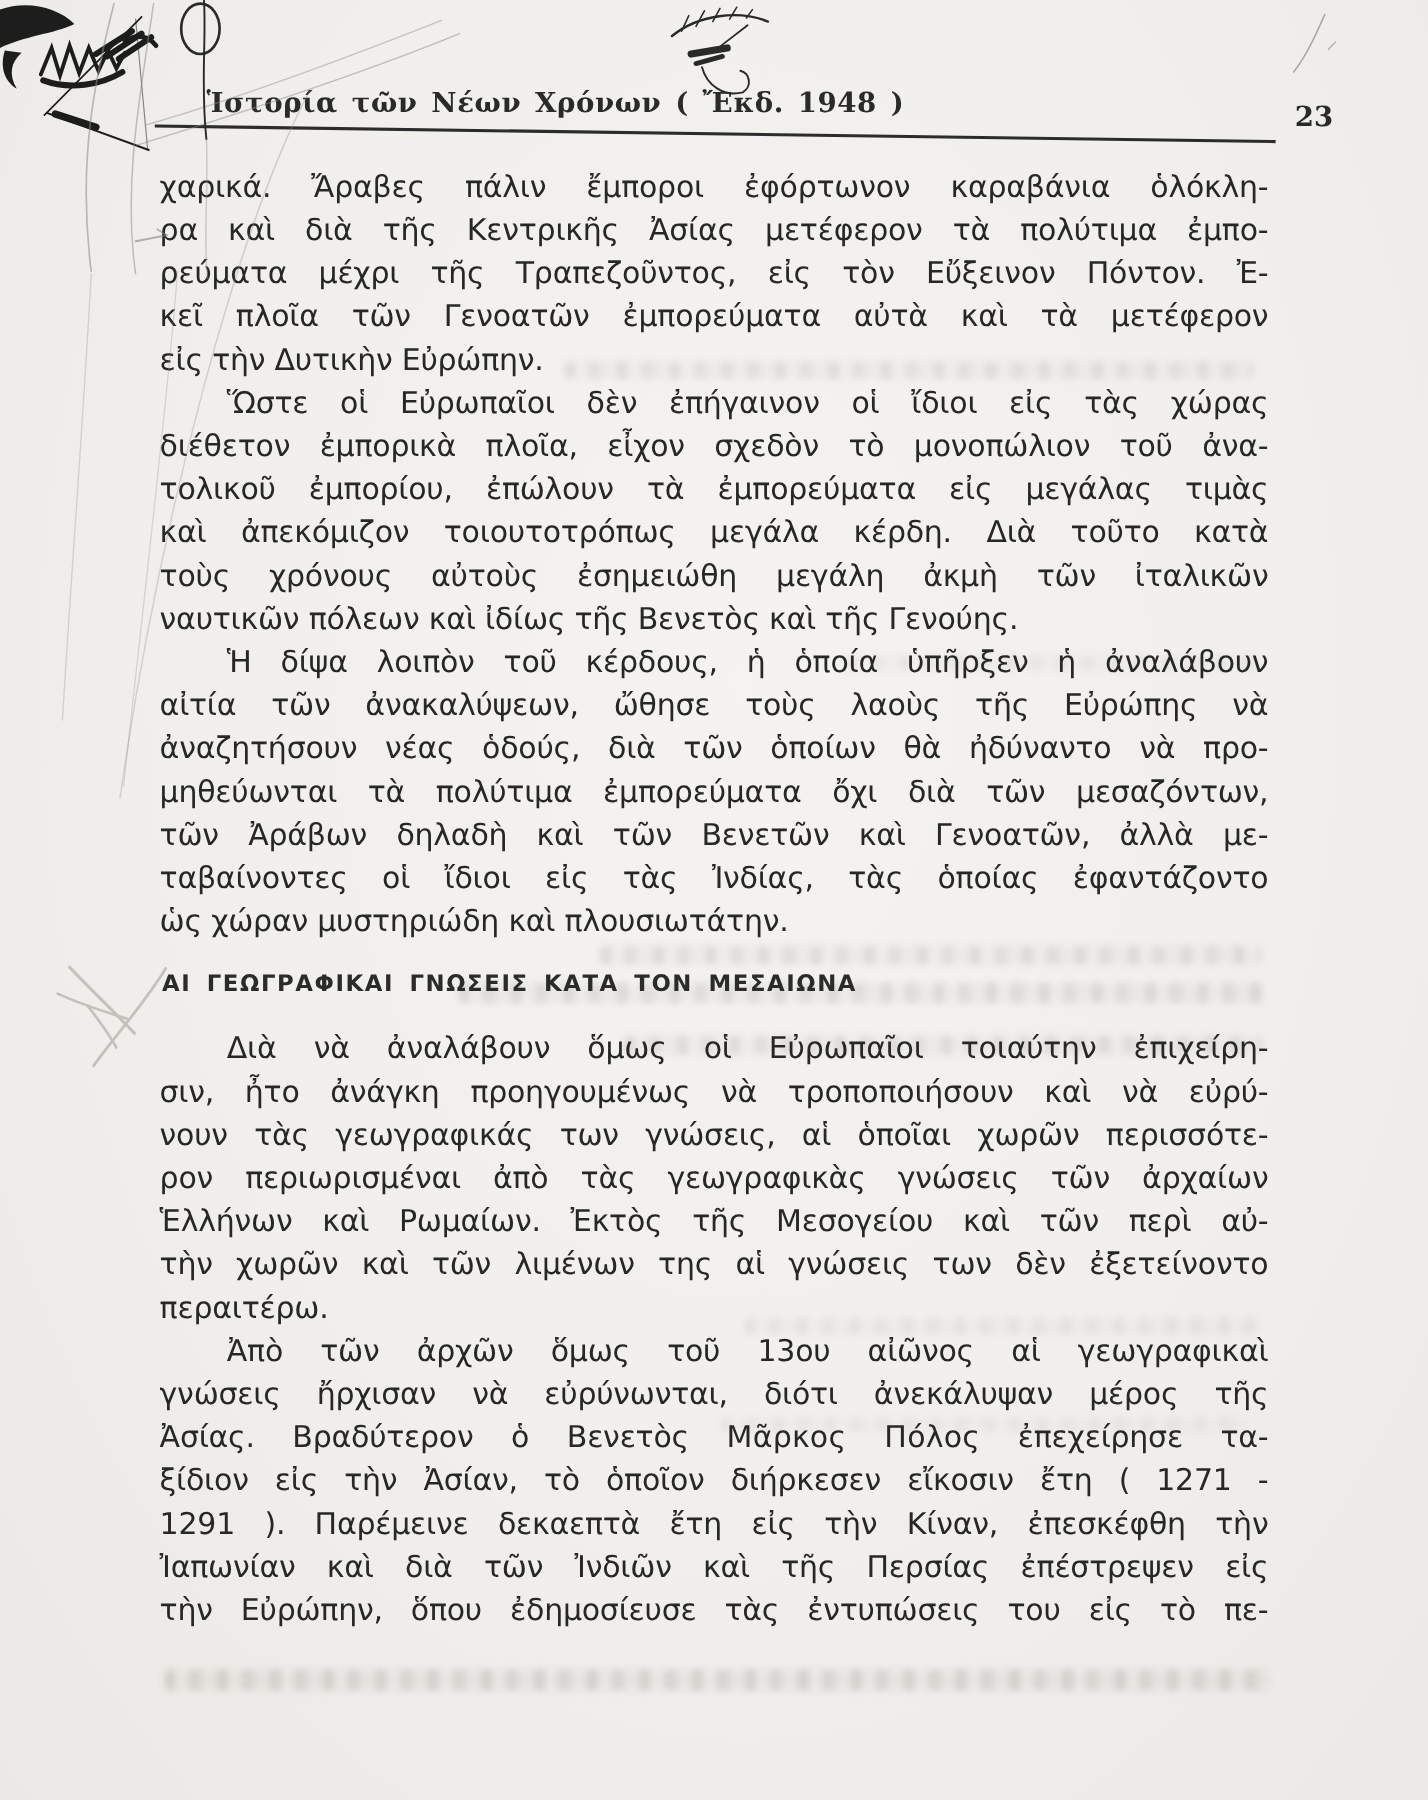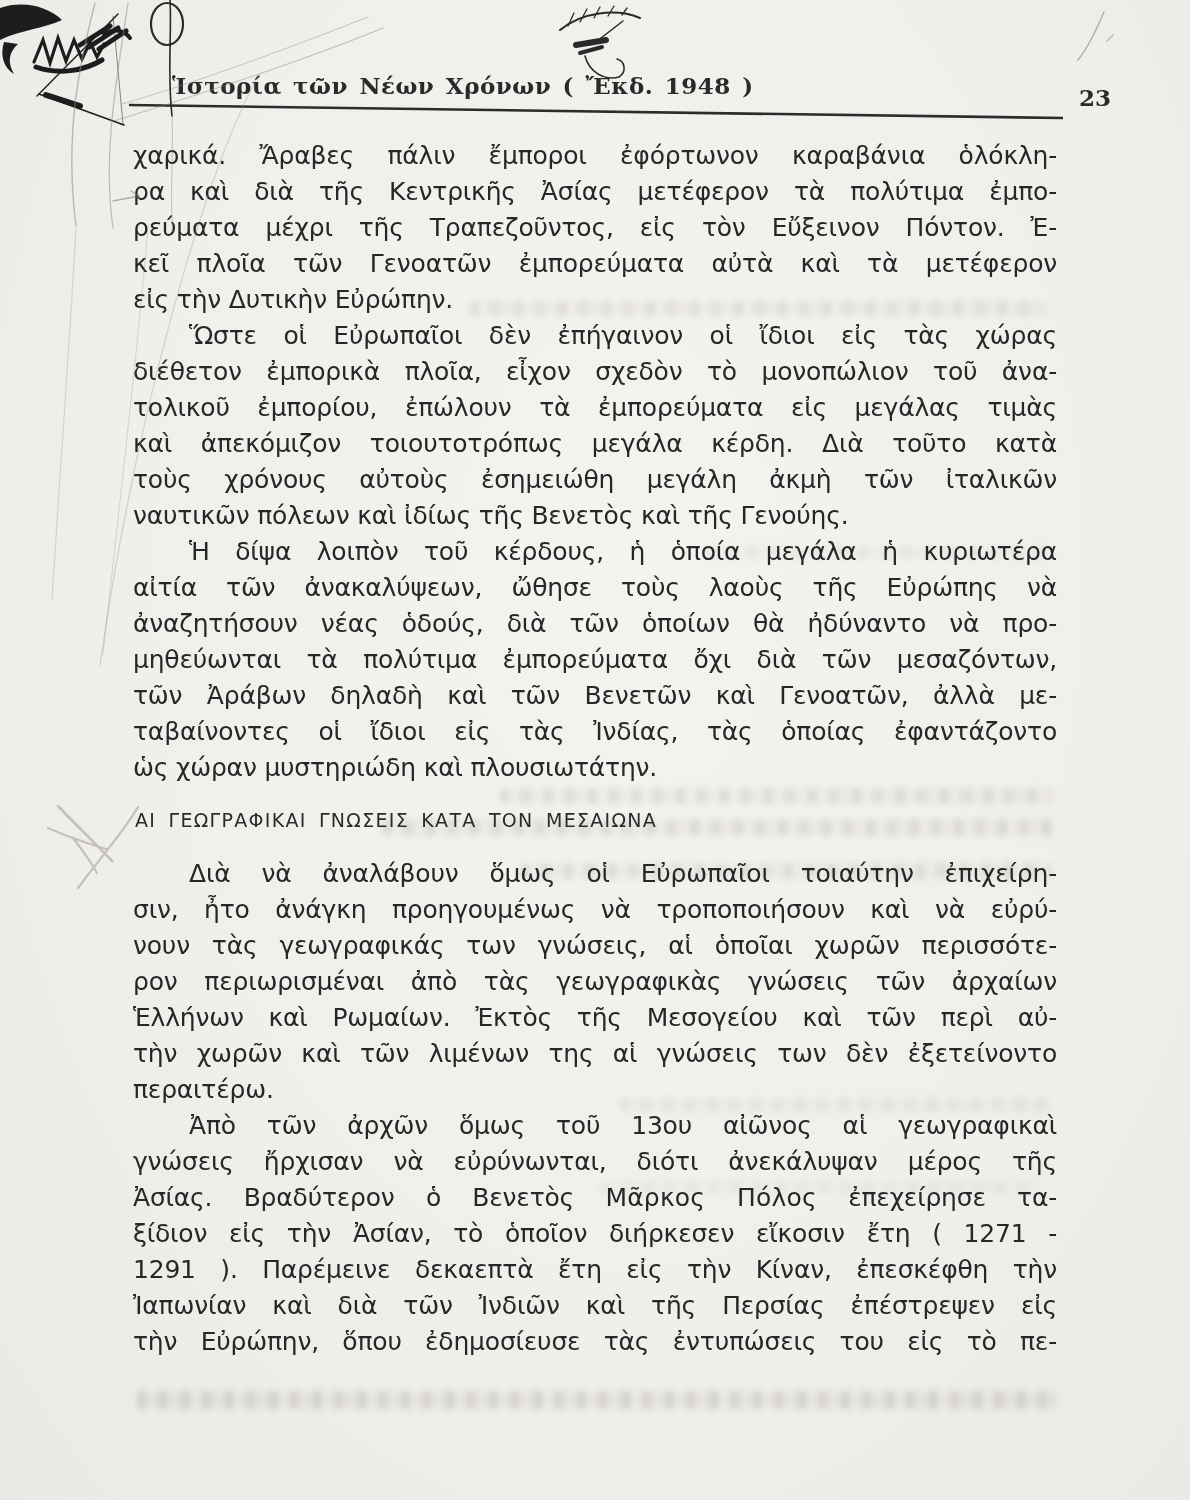--- a/index.html
+++ b/index.html
@@ -31,20 +31,21 @@
   .line{
     text-align:justify;text-align-last:justify;
     white-space:normal;
   }
   .line.last{text-align-last:left;}
   .line.ind{padding-left:56px;}
   .sec-heading{
     font-size:19px;letter-spacing:1.3px;word-spacing:5px;color:#2b2b2b;
     margin:21px 0 23px 2px;line-height:26px;
     font-family:"DejaVu Sans", sans-serif;
+    font-weight:bold;
   }
   b{font-weight:normal;letter-spacing:.2px;}
   
   .bleed{
     position:absolute;border-radius:5px;
     background:repeating-linear-gradient(90deg,
       rgba(128,125,118,.32) 0 9px, rgba(128,125,118,.07) 9px 20px,
       rgba(128,125,118,.27) 20px 31px, rgba(128,125,118,.10) 31px 44px);
     filter:blur(3px);
   }
@@ -81,21 +82,21 @@
     <div>
       <div class="line ind">Ὥστε οἱ Εὐρωπαῖοι δὲν ἐπήγαινον οἱ ἴδιοι εἰς τὰς χώρας</div>
       <div class="line">διέθετον ἐμπορικὰ πλοῖα, εἶχον σχεδὸν τὸ μονοπώλιον τοῦ ἀνα-</div>
       <div class="line">τολικοῦ ἐμπορίου, ἐπώλουν τὰ ἐμπορεύματα εἰς μεγάλας τιμὰς</div>
       <div class="line">καὶ ἀπεκόμιζον τοιουτοτρόπως μεγάλα κέρδη. Διὰ τοῦτο κατὰ</div>
       <div class="line">τοὺς χρόνους αὐτοὺς ἐσημειώθη μεγάλη ἀκμὴ τῶν ἰταλικῶν</div>
       <div class="line last">ναυτικῶν πόλεων καὶ ἰδίως τῆς Βενετὸς καὶ τῆς Γενούης.</div>
     </div>
 
     <div>
-      <div class="line ind">Ἡ δίψα λοιπὸν τοῦ κέρδους, ἡ ὁποία μεγάλα ἡ κυριωτέρα</div>
+      <div class="line ind">Ἡ δίψα λοιπὸν τοῦ κέρδους, ἡ ὁποία ὑπῆρξεν ἡ ἀναλάβουν</div>
       <div class="line">αἰτία τῶν ἀνακαλύψεων, ὤθησε τοὺς λαοὺς τῆς Εὐρώπης νὰ</div>
       <div class="line">ἀναζητήσουν νέας ὁδούς, διὰ τῶν ὁποίων θὰ ἠδύναντο νὰ προ-</div>
       <div class="line">μηθεύωνται τὰ πολύτιμα ἐμπορεύματα ὄχι διὰ τῶν μεσαζόντων,</div>
       <div class="line">τῶν Ἀράβων δηλαδὴ καὶ τῶν Βενετῶν καὶ Γενοατῶν, ἀλλὰ με-</div>
       <div class="line">ταβαίνοντες οἱ ἴδιοι εἰς τὰς Ἰνδίας, τὰς ὁποίας ἐφαντάζοντο</div>
       <div class="line last">ὡς χώραν μυστηριώδη καὶ πλουσιωτάτην.</div>
     </div>
 
     <div class="sec-heading">ΑΙ ΓΕΩΓΡΑΦΙΚΑΙ ΓΝΩΣΕΙΣ ΚΑΤΑ ΤΟΝ ΜΕΣΑΙΩΝΑ</div>
 

